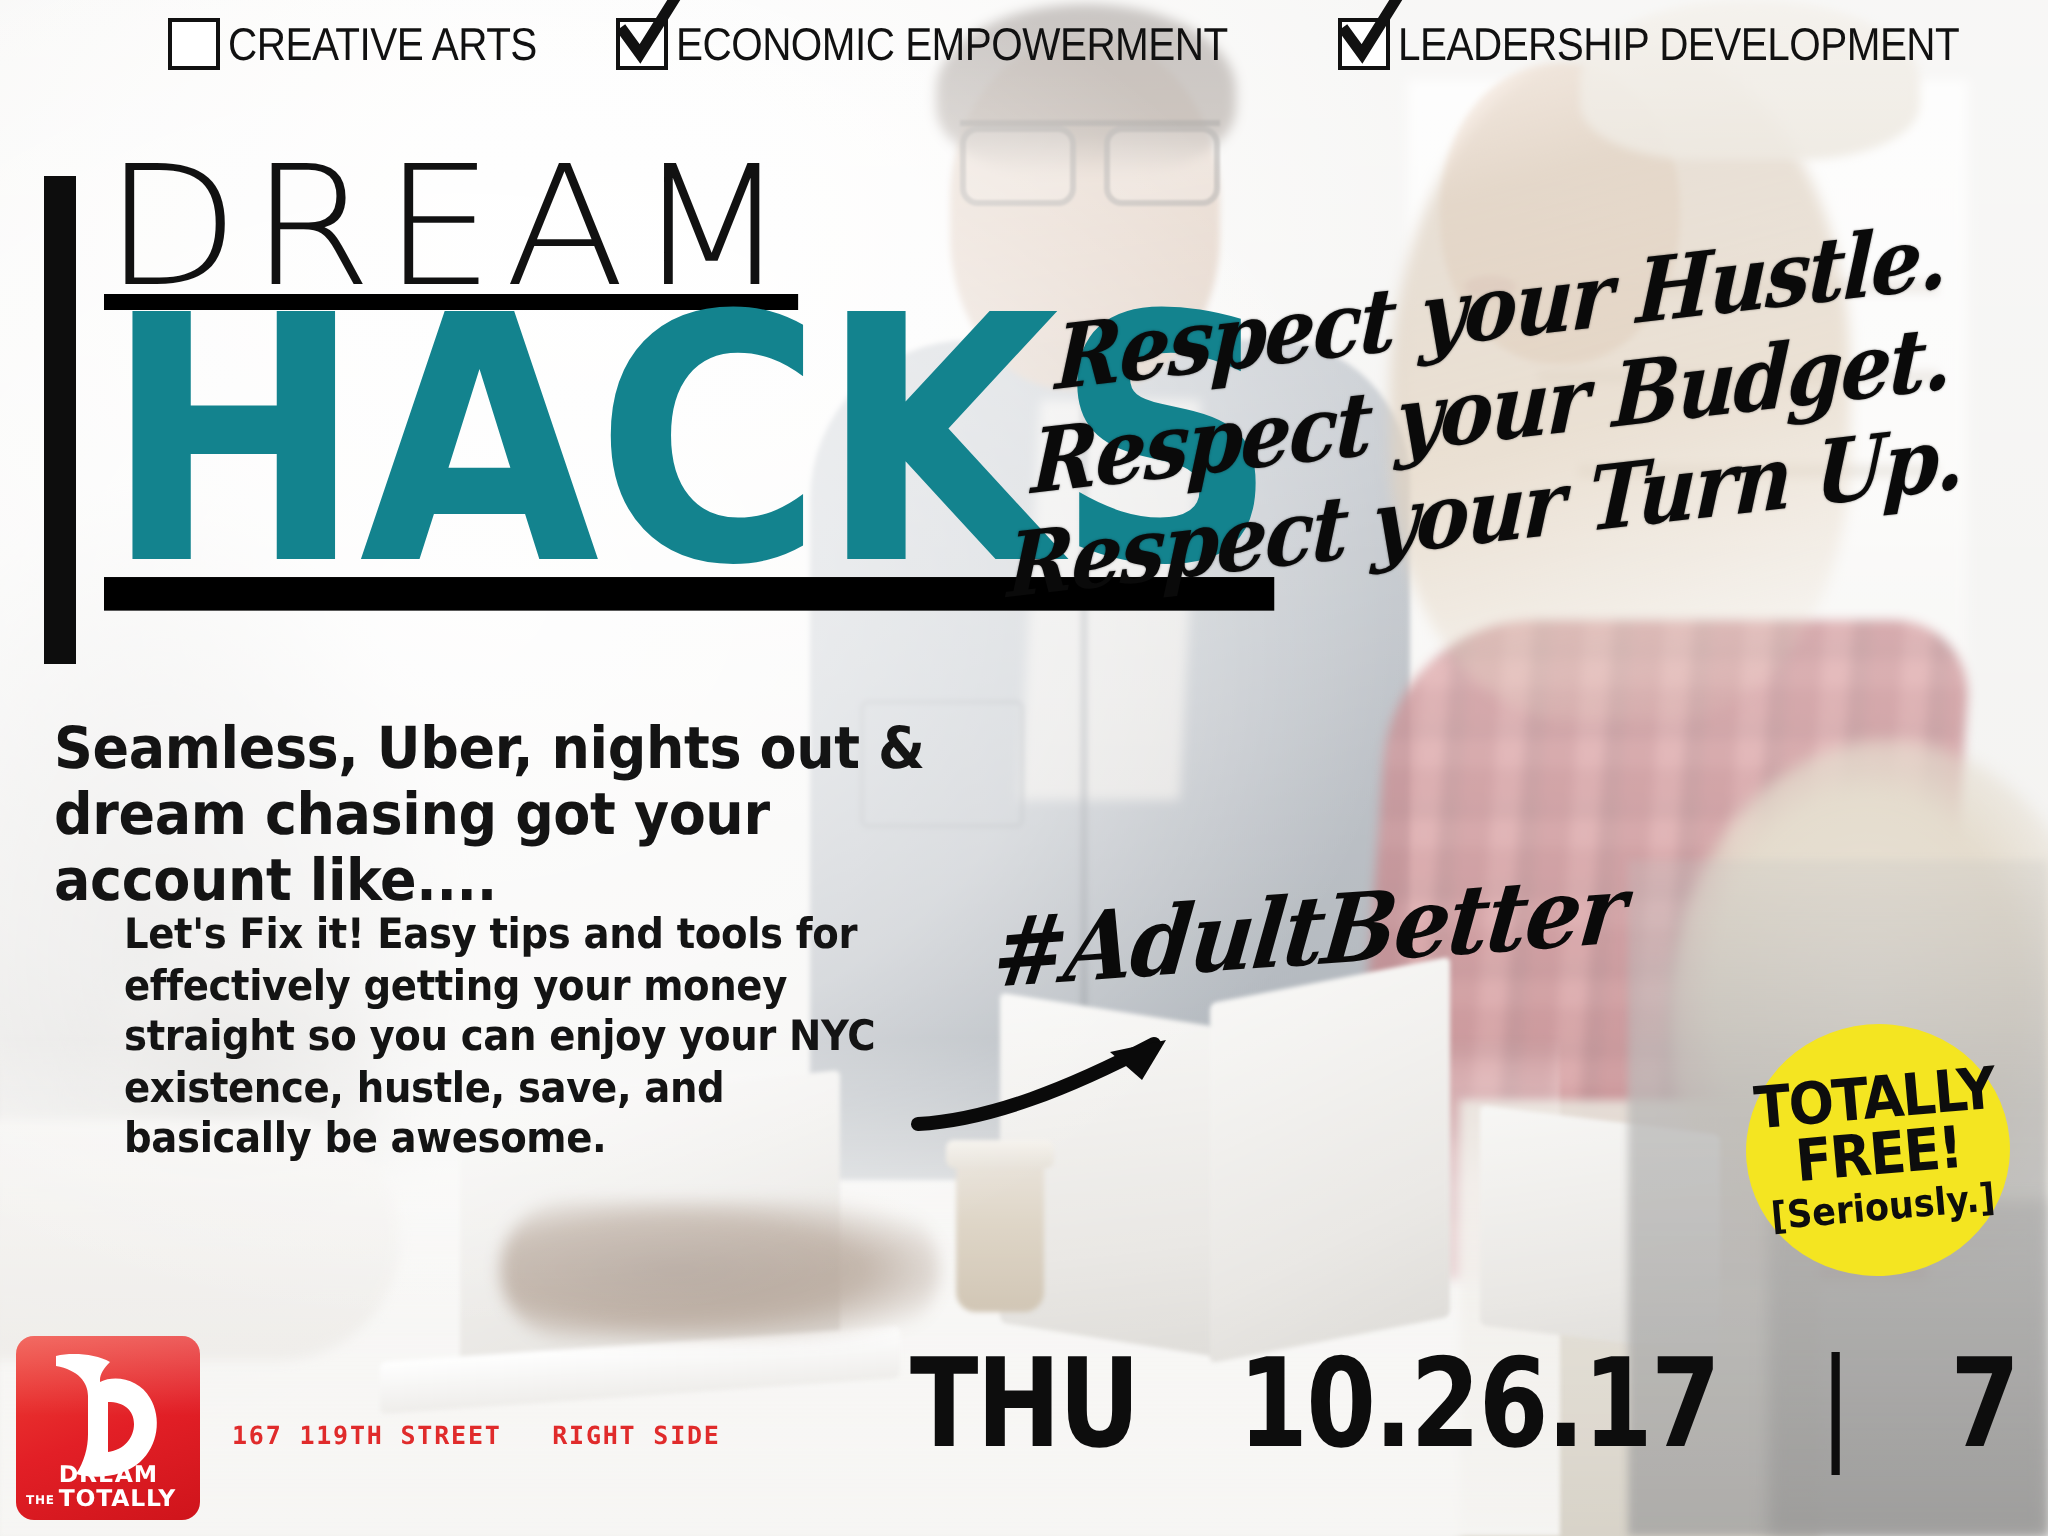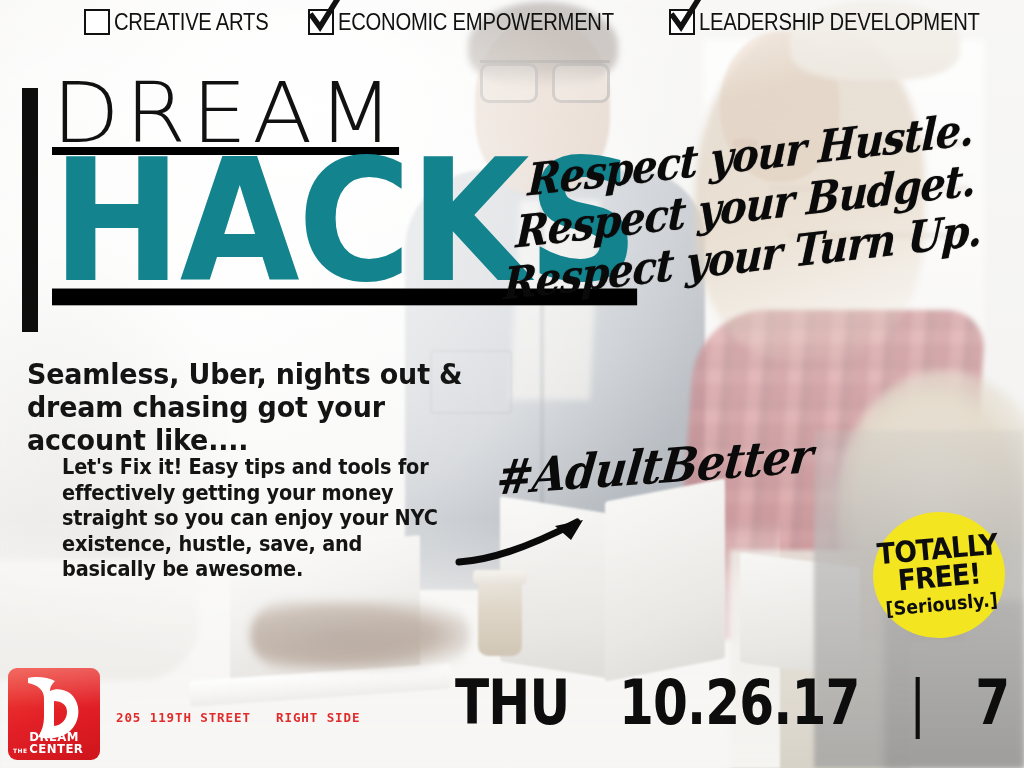--- a/index.html
+++ b/index.html
@@ -438,26 +438,26 @@
     <div class="logo-gloss"></div>
     <svg class="logo-d" width="64" height="68" viewBox="0 0 64 68">
       <path d="M6 4 C14 2, 26 3, 33 7 C30 10, 28 13, 28 16 L28 17
                C36 13, 48 16, 53 25 C59 35, 57 49, 48 57 C40 64, 27 66, 16 63
                C20 57, 22 50, 22 43 L22 24 C22 17, 17 11, 6 9 Z
                M32 27 L32 52 C40 51, 45 45, 45 38 C45 31, 40 27, 32 27 Z" fill="#ffffff"></path>
       <path d="M9 5 C16 4, 22 6, 25 9 L22 13 C18 10, 13 8, 8 8 Z" fill="#ffffff"></path>
     </svg>
     <div class="logo-foot">
       <span class="logo-the">THE</span>
-      <span class="logo-name">DREAM CENTER</span>
+      <span class="logo-name">DREAM TOTALLY</span>
     </div>
   </div>
 
   <div class="contact">
-    <div>205 119TH STREET   RIGHT SIDE</div>
+    <div>167 119TH STREET   RIGHT SIDE</div>
     <div>NEW YORK, NY 10026</div>
     
     
     
   </div>
 
   <div class="datetime">
     <span>THU</span>
     <span>&nbsp;</span>
     <span>10.26.17</span>

